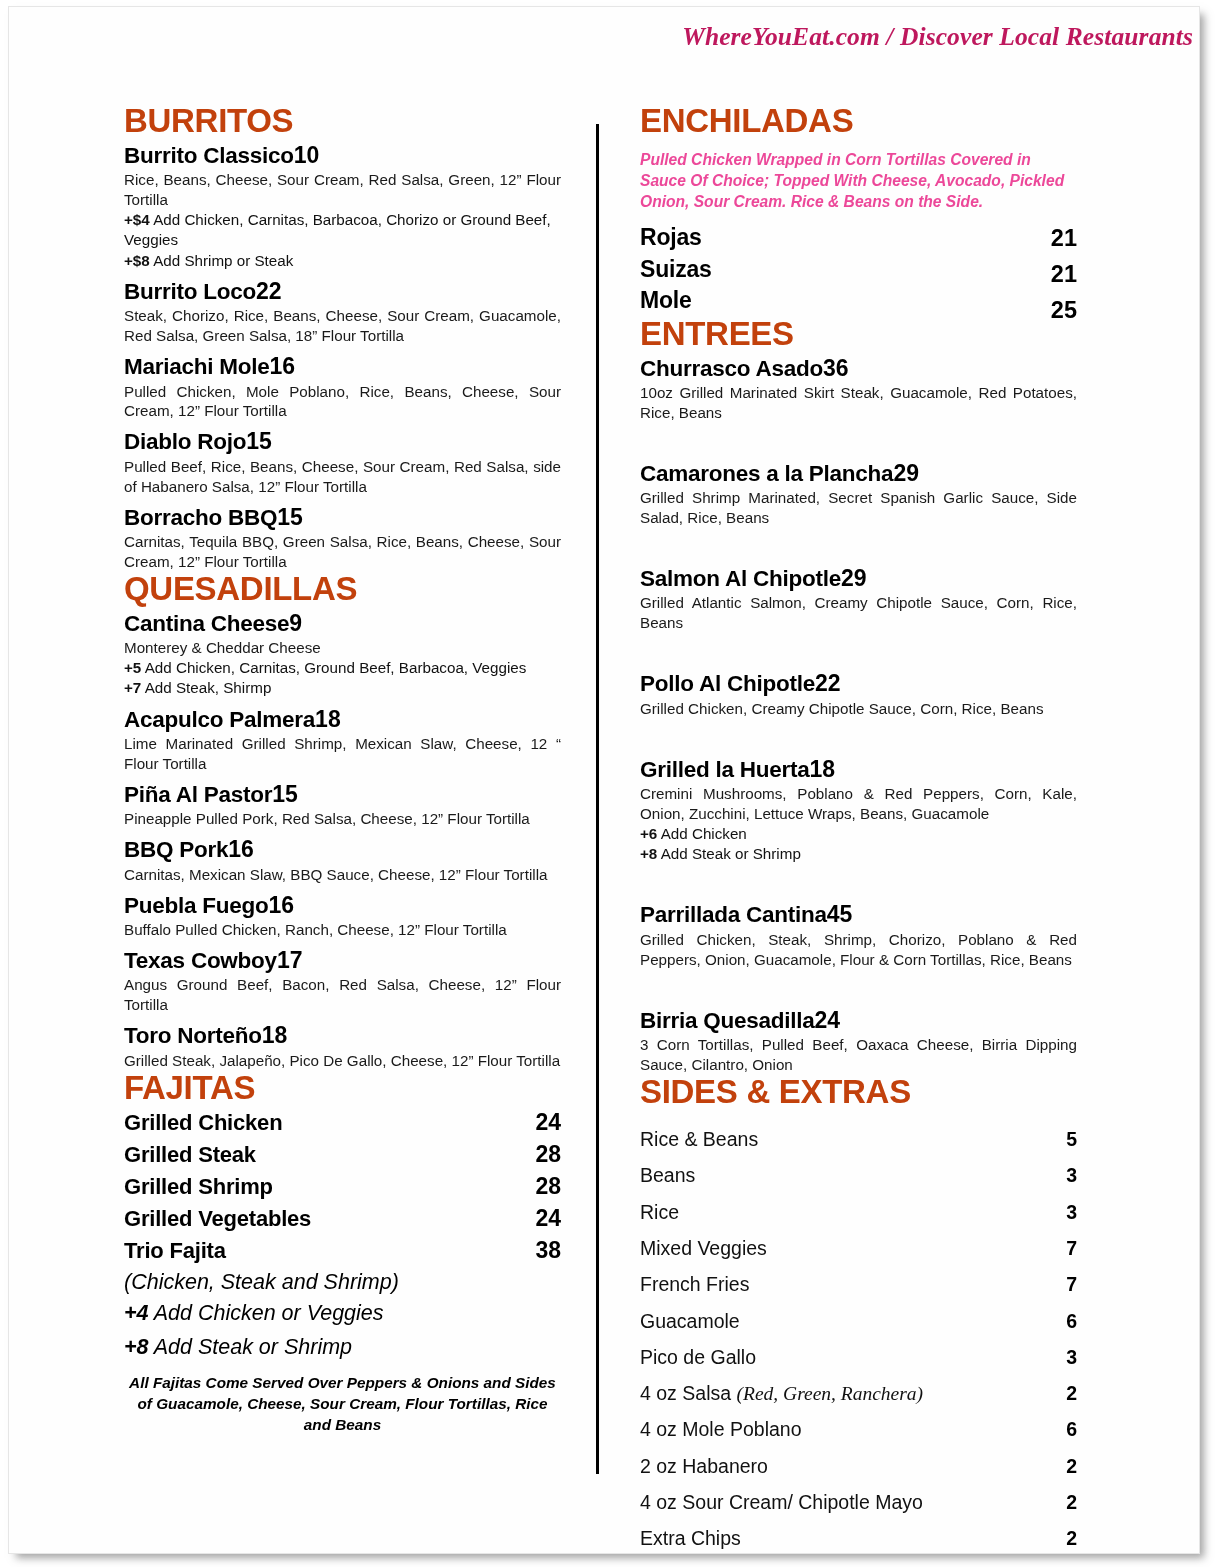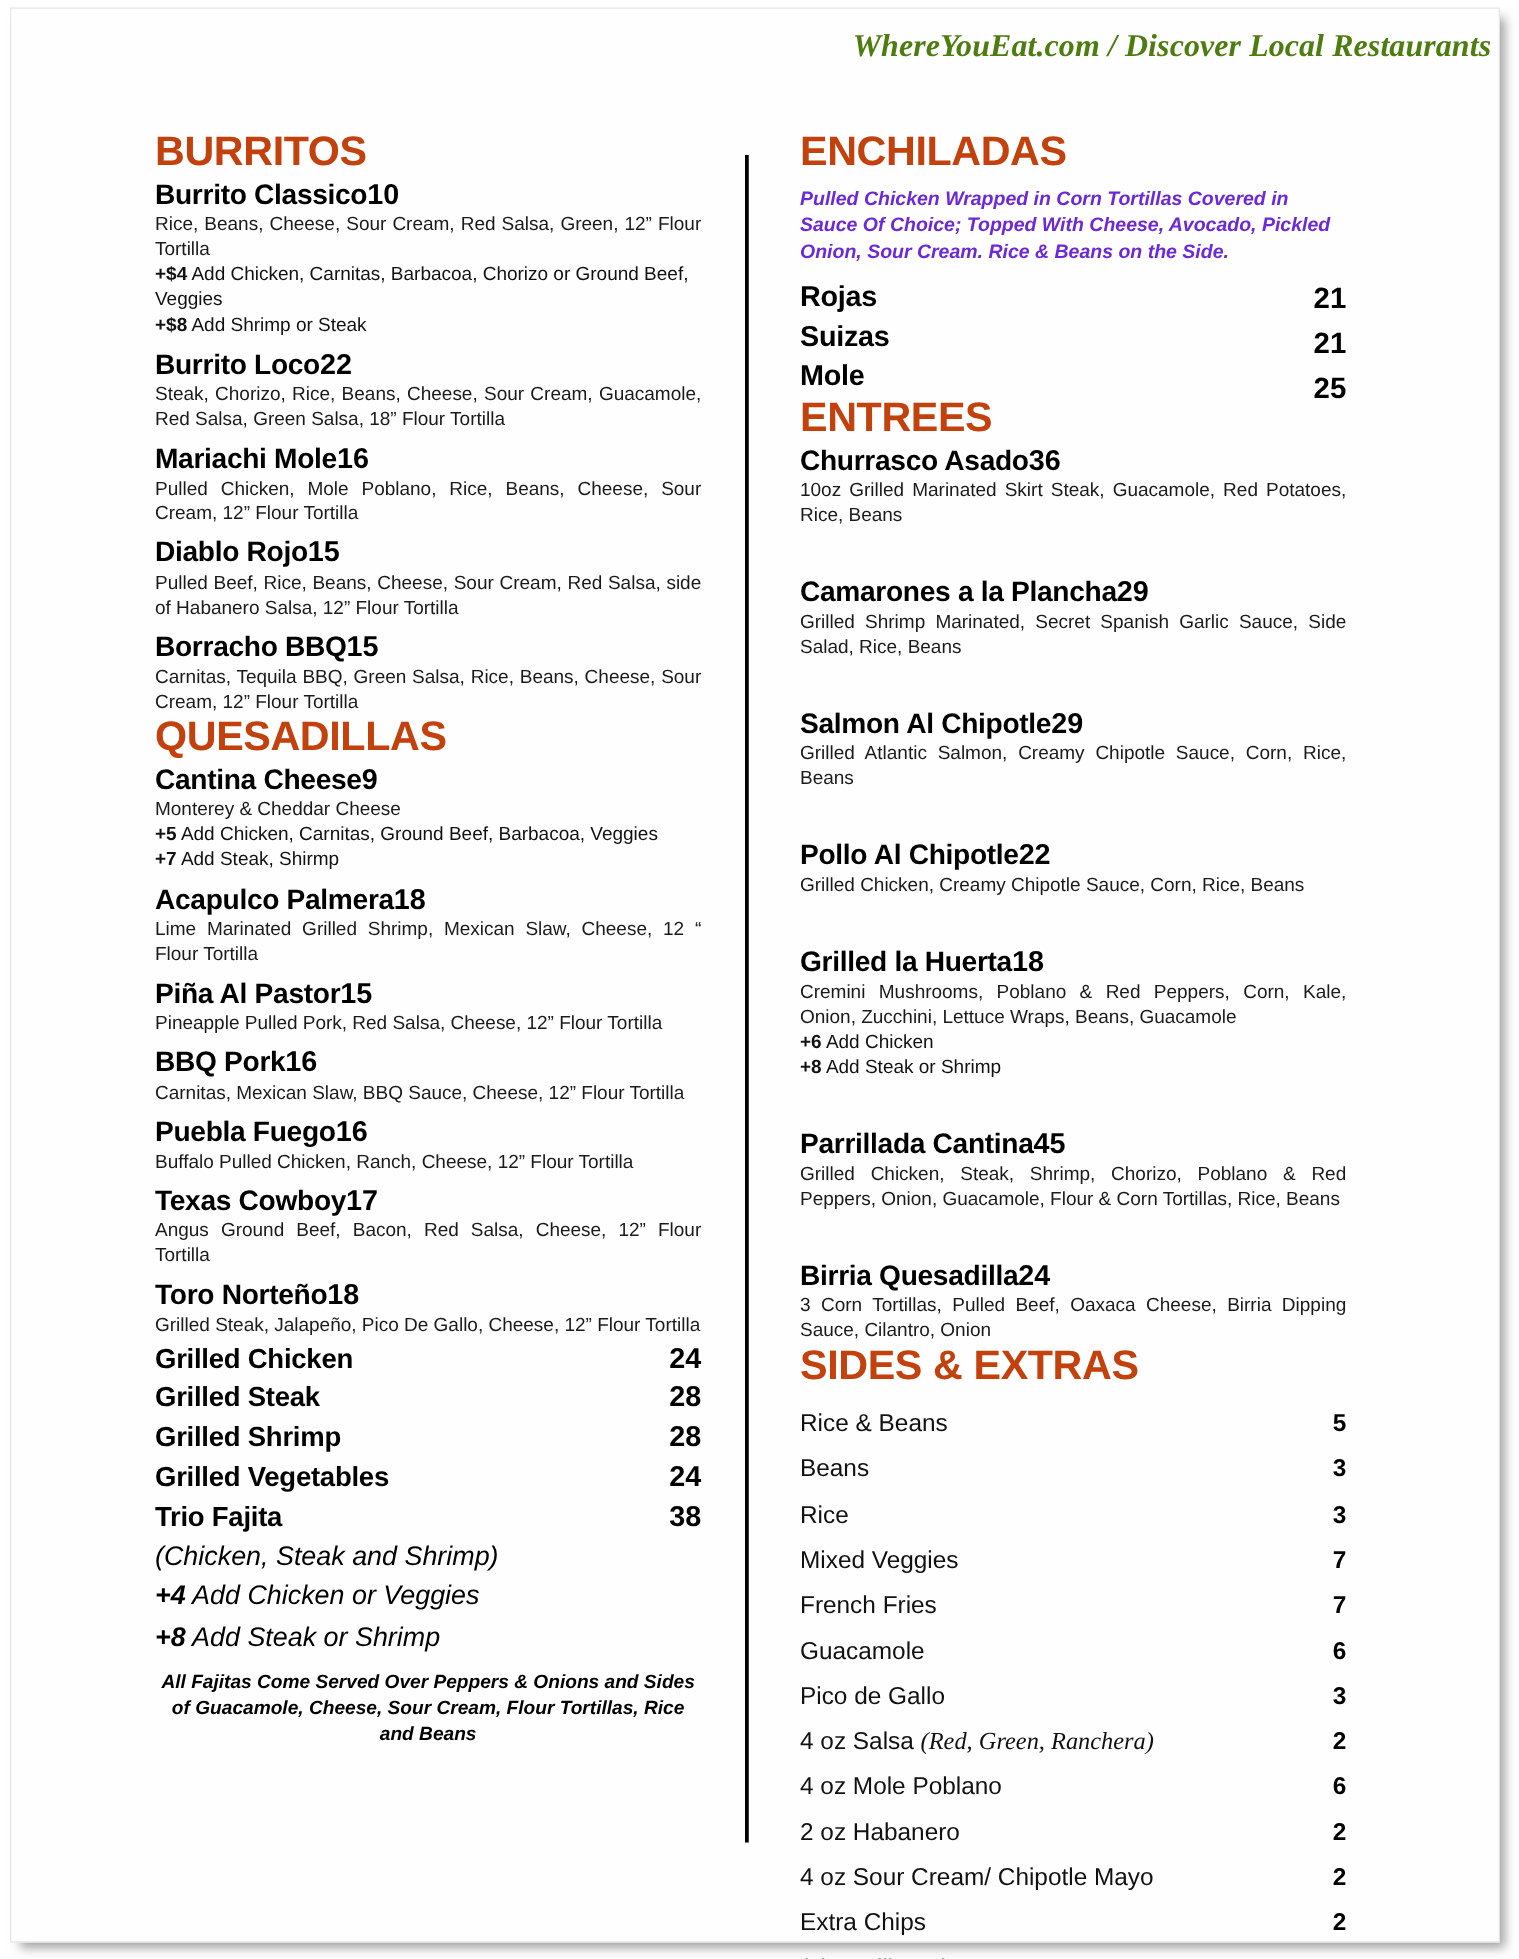--- a/index.html
+++ b/index.html
@@ -28,21 +28,21 @@
     box-shadow: 6px 6px 8px -2px rgba(90,90,90,0.55);
   }
   .header {
     position: absolute;
     top: 22px;
     right: 22px;
     font-family: "Liberation Serif", serif;
     font-weight: bold;
     font-style: italic;
     font-size: 25.5px;
-    color: #4d7c0f;
+    color: #be185d;
     letter-spacing: 0.1px;
     white-space: nowrap;
   }
 
   .columns {
     position: absolute;
     top: 104px;
     left: 0;
     width: 1192px;
   }
@@ -119,21 +119,21 @@
   .item { margin-top: 6px; }
   .item:first-of-type { margin-top: 2px; }
   .item.spaced { margin-top: 36px; }
 
   
   .note-italic {
     font-size: 15.6px;
     font-weight: bold;
     font-style: italic;
     line-height: 1.35;
-    color: #6d28d9;
+    color: #ec4899;
     margin: 10px 0 10px 0;
   }
 
   
   .simple-row {
     display: flex;
     justify-content: space-between;
     align-items: baseline;
     line-height: 1.34;
   }
@@ -307,20 +307,21 @@
               <div class="item-head">
                 <div class="item-name">Toro Norteño</div>
                 <div class="item-price">18</div>
               </div>
               <div class="desc">Grilled Steak, Jalapeño, Pico De Gallo, Cheese, 12” Flour Tortilla</div>
             </div>
           </div>
       </section>
 
       <section>
+        <h2 class="section sec-gap-fj">FAJITAS</h2>
         <div id="fajitas-items">
             <div class="simple-row fj-row">
               <span class="nm">Grilled Chicken</span>
               <span class="pr">24</span>
             </div>
             <div class="simple-row fj-row">
               <span class="nm">Grilled Steak</span>
               <span class="pr">28</span>
             </div>
             <div class="simple-row fj-row">

